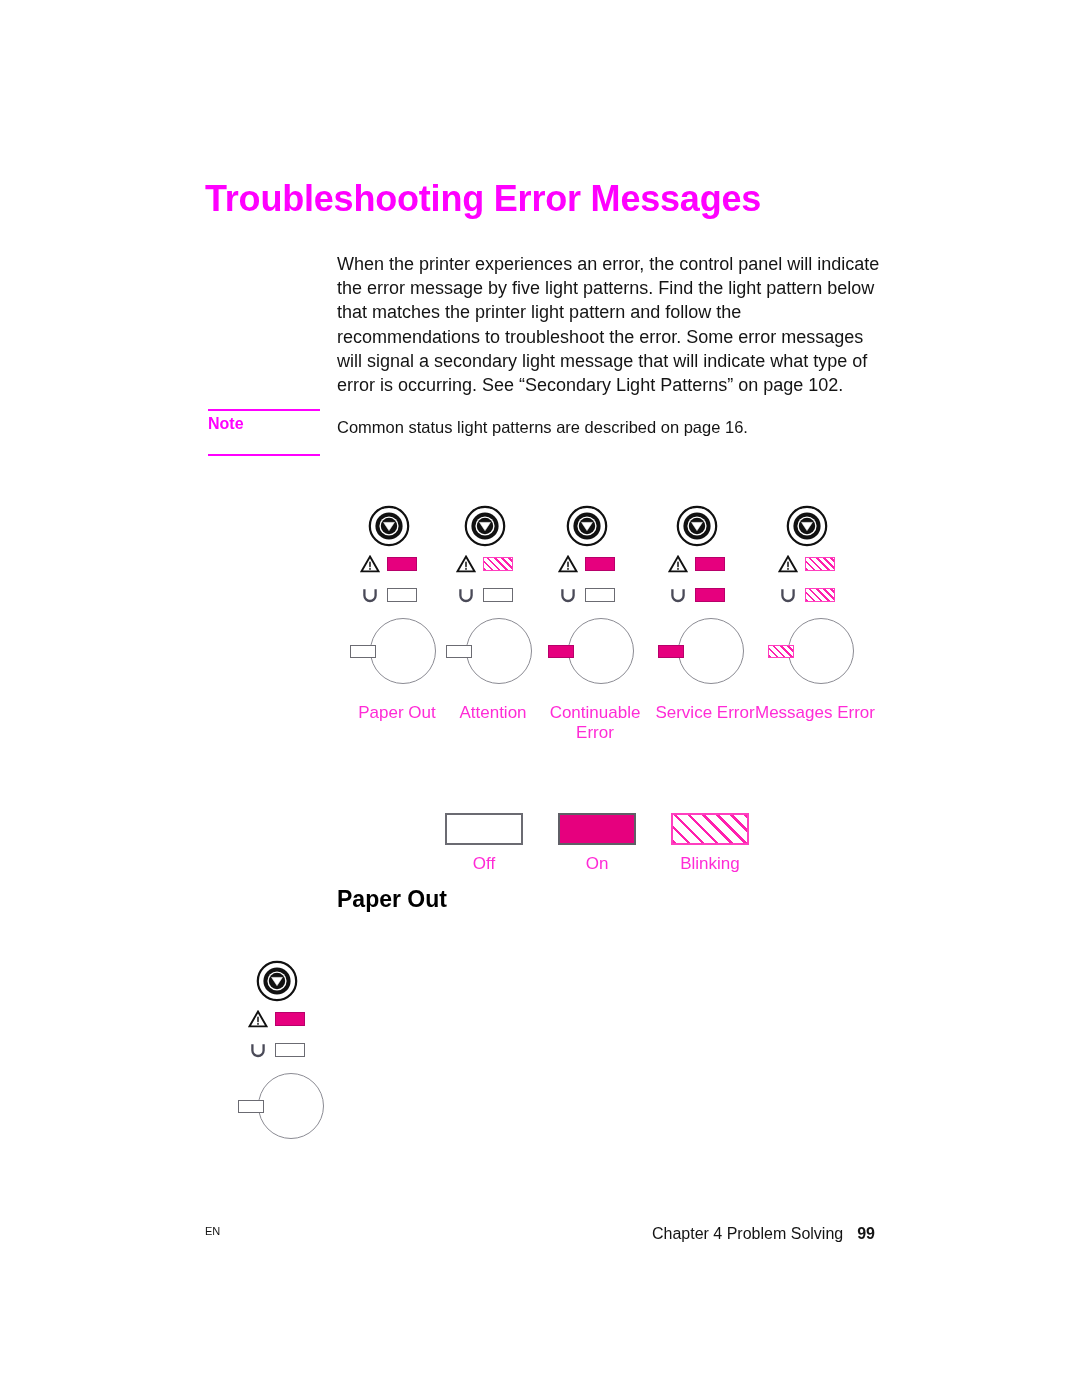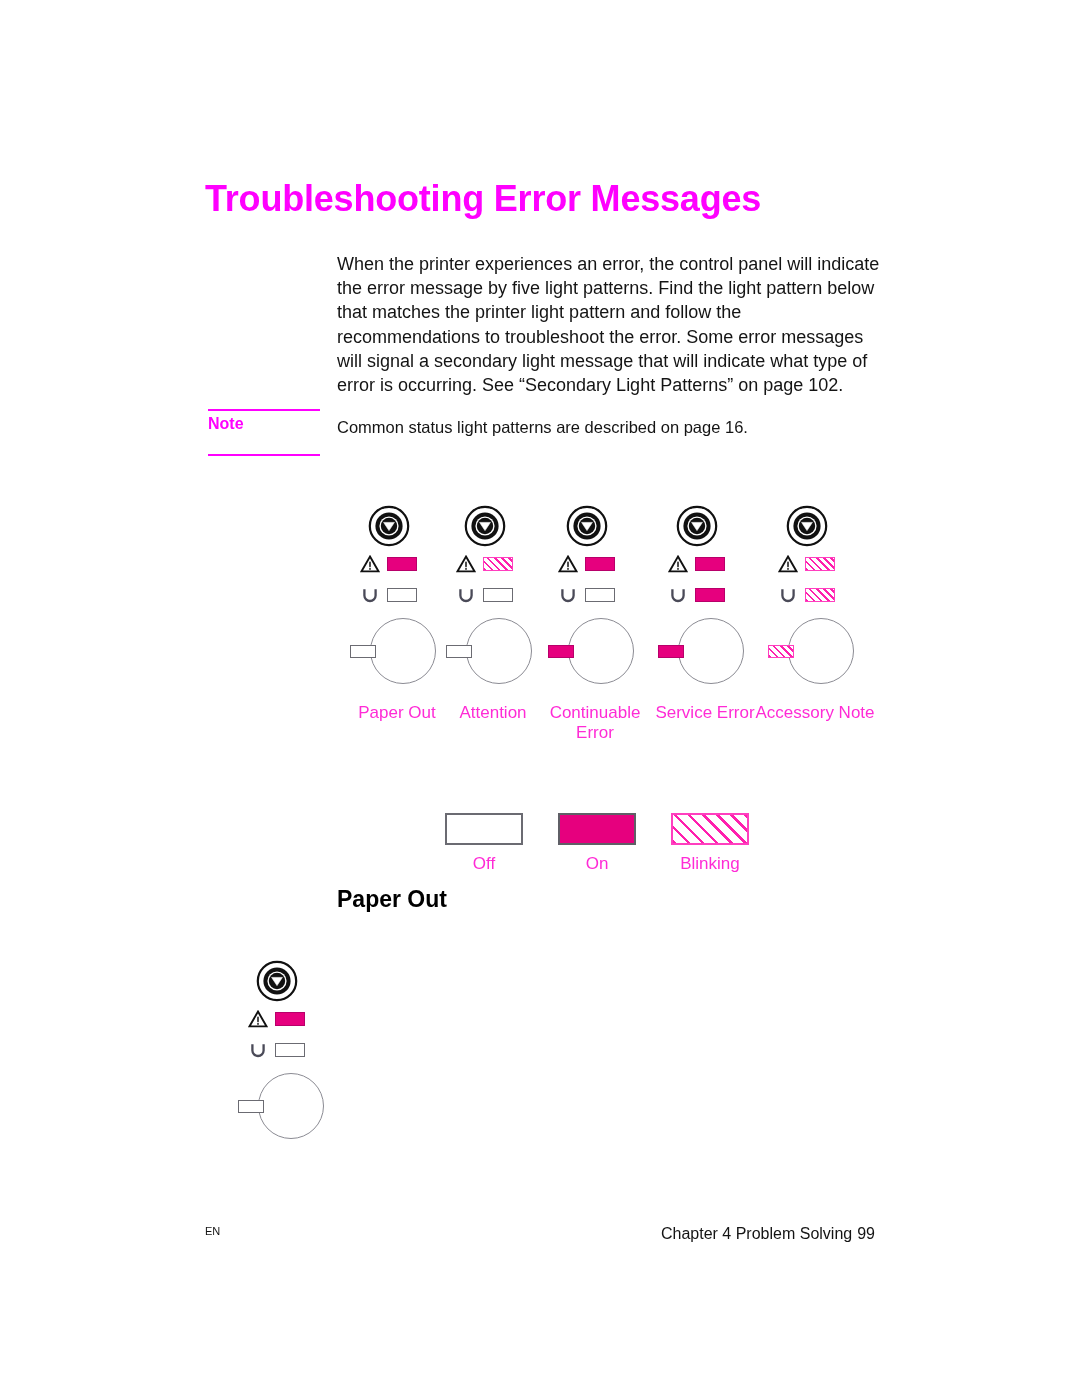--- a/index.html
+++ b/index.html
@@ -263,22 +263,22 @@
   .footer-right {
     position: absolute;
     left: 0;
     right: 205px;
     top: 1225px;
     text-align: right;
     font-size: 16px;
     color: #141414;
   }
   .footer-page {
-    font-weight: normal;
-    margin-left: 5px;
+    font-weight: bold;
+    margin-left: 14px;
   }
 </style>
 </head>
 <body>
 
 <div class="page">
 
   <div class="page-title">Troubleshooting Error Messages</div>
 
   <div class="intro">When the printer experiences an error, the control panel will indicate the error message by five light patterns. Find the light pattern below that matches the printer light pattern and follow the recommendations to troubleshoot the error. Some error messages will signal a secondary light message that will indicate what type of error is occurring. See “Secondary Light Patterns” on page 102.</div>
@@ -418,21 +418,21 @@
           <svg width="20" height="18" viewBox="0 0 20 18">
             <path d="M4.4 3.2 L4.4 9.4 A5.6 5.6 0 0 0 15.6 9.4 L15.6 3.2" fill="none" stroke="#4a4a58" stroke-width="2.3" stroke-linecap="butt"></path>
           </svg>
           <div class="led blink"></div>
         </div>
         <div class="tray-wrap">
           <div class="tray-circle"></div>
           <div class="tray-tab blink"></div>
         </div>
       </div>
-      <div class="panel-caption" style="left: 410px;">Accessory Note</div>
+      <div class="panel-caption" style="left: 410px;">Messages Error</div>
     </div>
 
   <div class="legend" id="legend-root">
       <div class="legend-item" style="left: 0px;">
         <div class="legend-swatch off"></div>
         <div class="legend-label">Off</div>
       </div>
       <div class="legend-item" style="left: 113px;">
         <div class="legend-swatch on"></div>
         <div class="legend-label">On</div>

